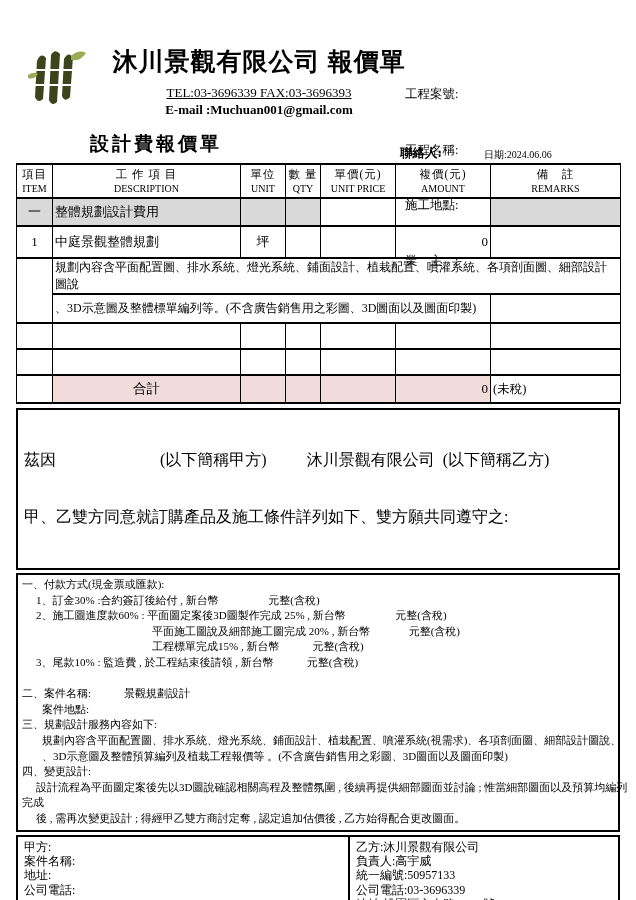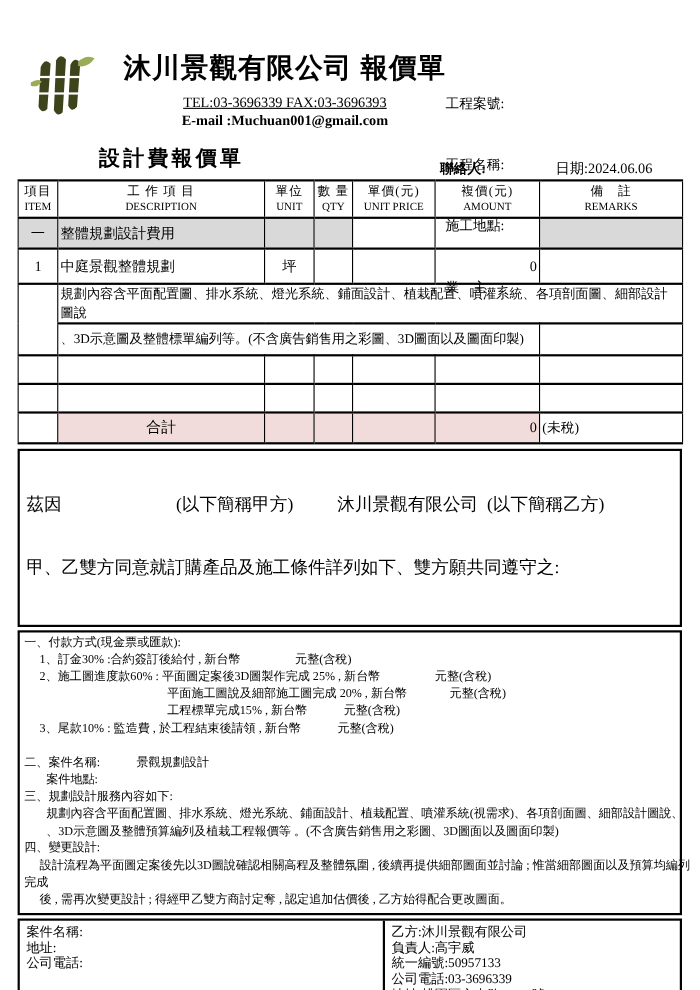--- a/index.html
+++ b/index.html
@@ -11,21 +11,21 @@
   .logo { position:absolute; left:10px; top:2px; width:62px; height:60px; }
   .header-center { position:absolute; left:76px; top:0; width:334px; text-align:center; }
   .company-title { font-size:25px; font-weight:bold; letter-spacing:1px; white-space:nowrap; }
   .tel-line { font-size:13px; margin-top:7px;text-decoration:underline; }
   .email-line { font-size:13px; font-weight:bold; margin-top:1px; }
   .header-right { position:absolute; left:389px; top:3px; font-size:12.5px; line-height:18.5px; white-space:pre; }
 
   .subtitle-row { position:relative; height:30px; }
   .subtitle { position:absolute; left:74px; top:-2px; width:300px; text-align:left; font-size:19px; font-weight:bold; letter-spacing:3px; }
   .contact-label { position:absolute; left:384px; bottom:1px; font-size:12.5px; font-weight:bold;margin-top:13px; }
-  .date-label { position:absolute; left:489px; bottom:1px; font-size:13px; }
+  .date-label { position:absolute; left:468px; bottom:1px; font-size:10px; }
 
   
   table.quote { width:604px; border-collapse:collapse; table-layout:fixed; }
   table.quote td, table.quote th { border:solid #000; border-width:2px 1px; padding:0 2px; font-weight:normal; overflow:hidden; }
   th .h-zh { display:block; font-size:11.5px; line-height:15px; letter-spacing:1px; }
   th .h-en { display:block; font-size:10px; line-height:13px; }
   tr.hdr { height:34px; }
   tr.sec { height:28px; }
   tr.item { height:32px; }
   tr.empty { height:26px; }
@@ -205,20 +205,21 @@
     <div class="tline i3">規劃內容含平面配置圖、排水系統、燈光系統、鋪面設計、植栽配置、噴灌系統(視需求)、各項剖面圖、細部設計圖說、</div>
     <div class="tline i3">、3D示意圖及整體預算編列及植栽工程報價等 。(不含廣告銷售用之彩圖、3D圖面以及圖面印製)</div>
     <div class="tline">四、變更設計:</div>
     <div class="tline i1">設計流程為平面圖定案後先以3D圖說確認相關高程及整體氛圍 , 後續再提供細部圖面並討論 ; 惟當細部圖面以及預算均編列</div>
     <div class="tline">完成</div>
     <div class="tline i1">後 , 需再次變更設計 ; 得經甲乙雙方商討定奪 , 認定追加估價後 , 乙方始得配合更改圖面。</div>
   </div>
 
   <div class="signature">
     <div class="sig-col sig-a">
+      <div class="sig-line">甲方:</div>
       <div class="sig-line">案件名稱:</div>
       <div class="sig-line">地址:</div>
       <div class="sig-line">公司電話:</div>
 
     </div>
     <div class="sig-col sig-b">
       <div class="sig-line">乙方:沐川景觀有限公司</div>
       <div class="sig-line">負責人:高宇威</div>
       <div class="sig-line">統一編號:50957133</div>
       <div class="sig-line">公司電話:03-3696339</div>

